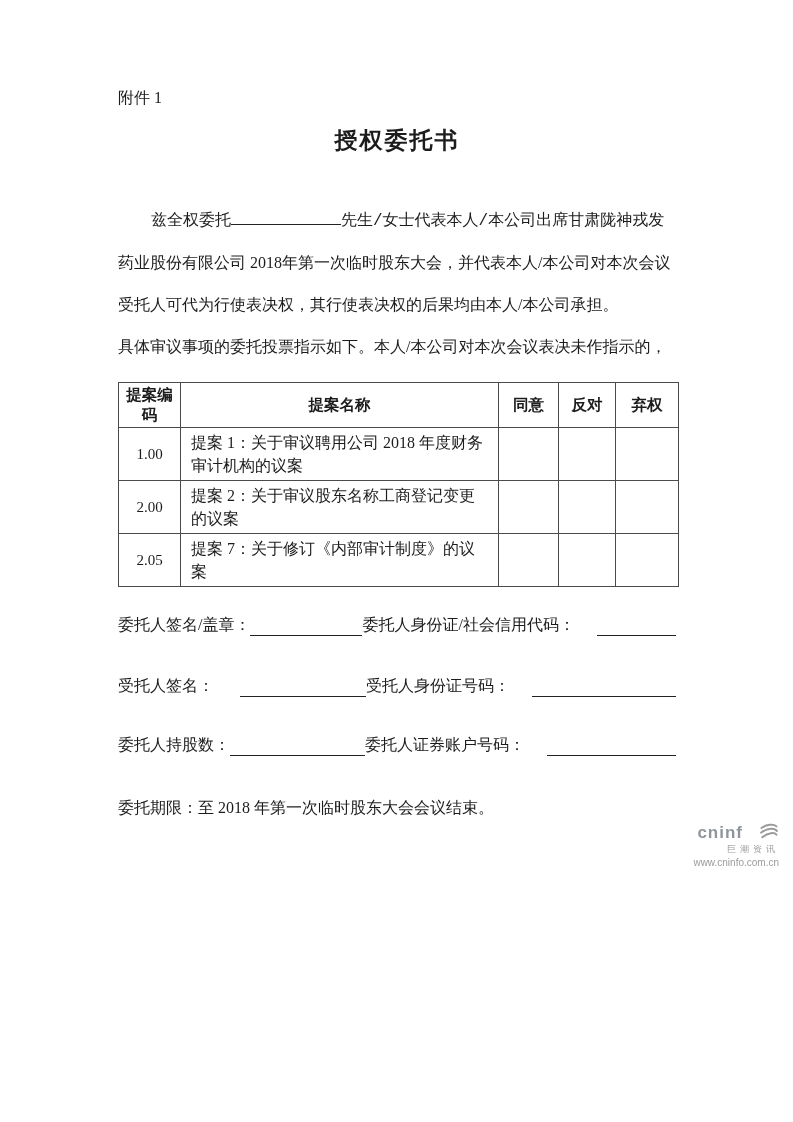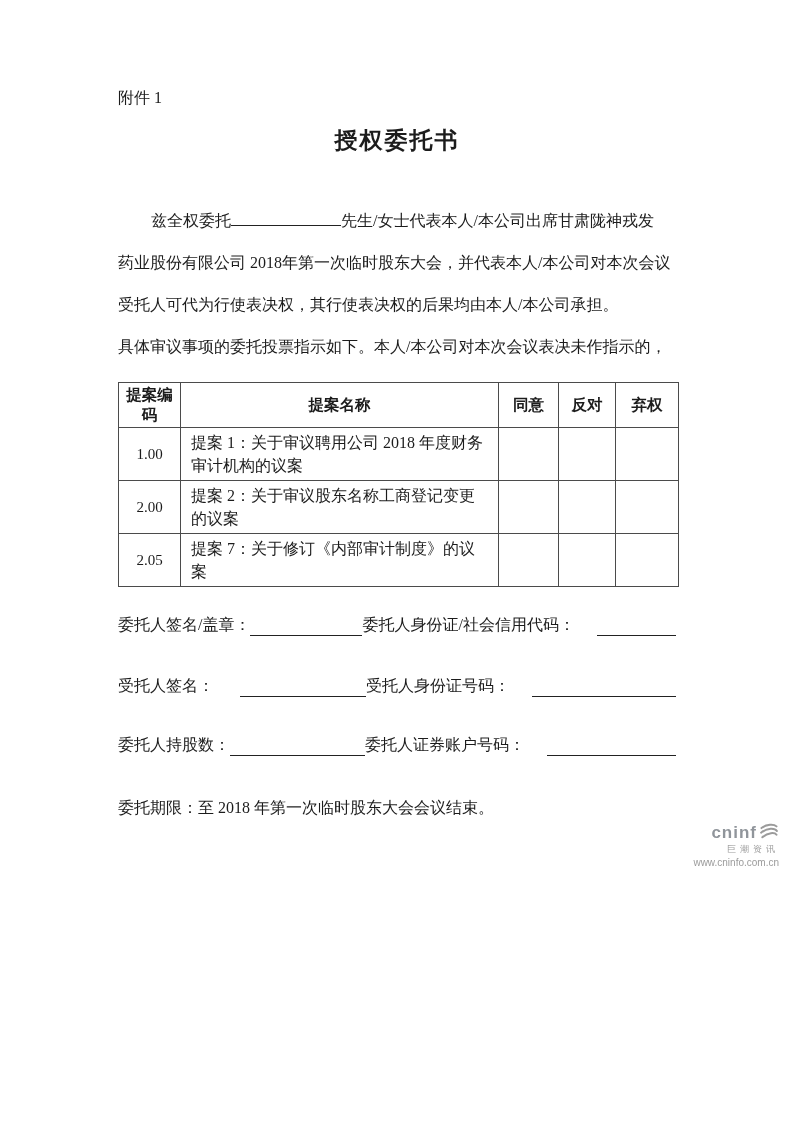--- a/index.html
+++ b/index.html
@@ -13,21 +13,21 @@
   .attachment { padding-top:88px; font-size:16px; }
 
   .doc-title {
     margin-top:16px; text-align:center;
     font-family:"Liberation Sans","DejaVu Sans",sans-serif;
     font-weight:bold; font-size:23px; letter-spacing:2px;
   }
 
   .intro { margin-top:44px; font-size:16px; line-height:42px; }
   .intro .line { white-space:nowrap; }
-  .intro .indent { padding-left:33px; }
+  .intro .indent { padding-left:33px;font-family:Liberation Mono, monospace; }
   .blank-inline {
     display:inline-block; width:110px; height:1em;
     border-bottom:1.5px solid #222; vertical-align:baseline;
   }
 
   table.proposals {
     margin-top:14px; border-collapse:collapse; table-layout:fixed;
     width:560px; font-size:16px;
   }
   table.proposals th, table.proposals td { border:1.5px solid #4b4b4b; }
@@ -59,21 +59,21 @@
   .duration { margin-top:40px; font-size:16px; line-height:24px; }
   .date { margin-top:10px; font-size:16px; line-height:24px; }
 
   .notes { margin-top:34px; font-size:13px; line-height:33px; }
   .notes .note-line { white-space:nowrap; }
 
   .footer {
     position:absolute; right:14px; bottom:10px; text-align:right;
     font-family:"Liberation Sans","DejaVu Sans",sans-serif; color:#9b9b9b;
   }
-  .brand-row { display:flex; align-items:center; justify-content:flex-end; gap:2px; }
+  .brand-row { display:flex; align-items:center; justify-content:flex-end; gap:16px; }
   .brand { font-size:17px; font-weight:bold; color:#90959b; letter-spacing:1px; }
   .brand-cn { font-size:9px; letter-spacing:4px; margin-top:-2px; }
   .url { font-size:10px; margin-top:1px; }
 </style>
 </head>
 <body>
 
 <div class="page">
   <div class="content">
 

